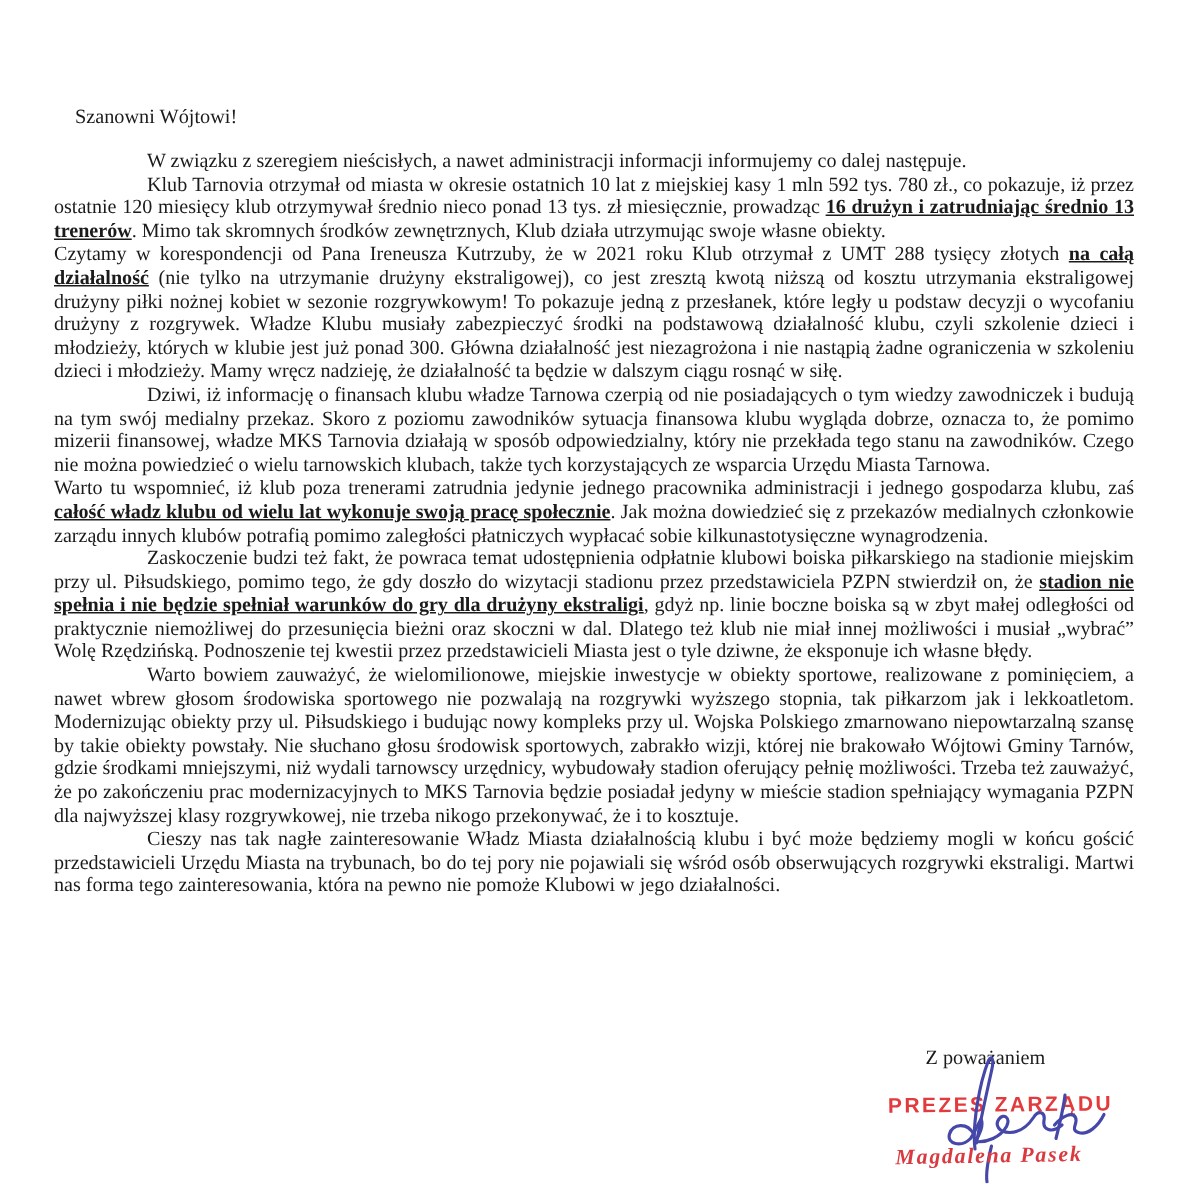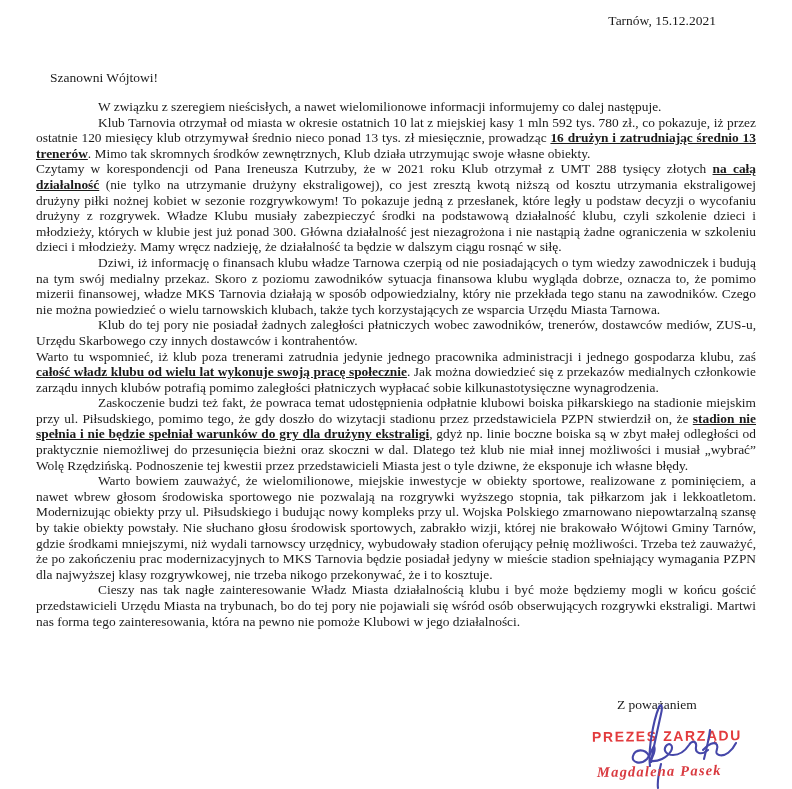--- a/index.html
+++ b/index.html
@@ -67,30 +67,28 @@
     top: 704px; left: 606px;
     width: 150px; height: 85px;
     pointer-events: none;
   }
 </style>
 </head>
 <body>
 
 <div class="page">
 
-  <div class="dateline">Tarnów, 15.12.2021</div>
 
   <div class="salutation">Szanowni Wójtowi!</div>
 
   <div class="letter-body">
-      <p class="para indent"><span class="">W związku z szeregiem nieścisłych, a nawet wielomilionowe informacji informujemy co dalej następuje.</span></p>
+      <p class="para indent"><span class="">W związku z szeregiem nieścisłych, a nawet administracji informacji informujemy co dalej następuje.</span></p>
       <p class="para indent"><span class="">Klub Tarnovia otrzymał od miasta w okresie ostatnich 10 lat z miejskiej kasy 1 mln 592 tys. 780 zł., co pokazuje, iż przez ostatnie 120 miesięcy klub otrzymywał średnio nieco ponad 13 tys. zł miesięcznie, prowadząc </span><span class="em">16 drużyn i zatrudniając średnio 13 trenerów</span><span class="">. Mimo tak skromnych środków zewnętrznych, Klub działa utrzymując swoje własne obiekty.</span></p>
       <p class="para"><span class="">Czytamy w korespondencji od Pana Ireneusza Kutrzuby, że w 2021 roku Klub otrzymał z UMT 288 tysięcy złotych </span><span class="em">na całą działalność</span><span class=""> (nie tylko na utrzymanie drużyny ekstraligowej), co jest zresztą kwotą niższą od kosztu utrzymania ekstraligowej drużyny piłki nożnej kobiet w sezonie rozgrywkowym! To pokazuje jedną z przesłanek, które legły u podstaw decyzji o wycofaniu drużyny z rozgrywek. Władze Klubu musiały zabezpieczyć środki na podstawową działalność klubu, czyli szkolenie dzieci i młodzieży, których w klubie jest już ponad 300. Główna działalność jest niezagrożona i nie nastąpią żadne ograniczenia w szkoleniu dzieci i młodzieży. Mamy wręcz nadzieję, że działalność ta będzie w dalszym ciągu rosnąć w siłę.</span></p>
       <p class="para indent"><span class="">Dziwi, iż informację o finansach klubu władze Tarnowa czerpią od nie posiadających o tym wiedzy zawodniczek i budują na tym swój medialny przekaz. Skoro z poziomu zawodników sytuacja finansowa klubu wygląda dobrze, oznacza to, że pomimo mizerii finansowej, władze MKS Tarnovia działają w sposób odpowiedzialny, który nie przekłada tego stanu na zawodników. Czego nie można powiedzieć o wielu tarnowskich klubach, także tych korzystających ze wsparcia Urzędu Miasta Tarnowa.</span></p>
-      <p class="para indent"><span class="">Klub do tej pory nie posiadał żadnych zaległości płatniczych wobec zawodników, trenerów, dostawców mediów, ZUS-u, Urzędu Skarbowego czy innych dostawców i kontrahentów.</span></p>
       <p class="para"><span class="">Warto tu wspomnieć, iż klub poza trenerami zatrudnia jedynie jednego pracownika administracji i jednego gospodarza klubu, zaś </span><span class="em">całość władz klubu od wielu lat wykonuje swoją pracę społecznie</span><span class="">. Jak można dowiedzieć się z przekazów medialnych członkowie zarządu innych klubów potrafią pomimo zaległości płatniczych wypłacać sobie kilkunastotysięczne wynagrodzenia.</span></p>
       <p class="para indent"><span class="">Zaskoczenie budzi też fakt, że powraca temat udostępnienia odpłatnie klubowi boiska piłkarskiego na stadionie miejskim przy ul. Piłsudskiego, pomimo tego, że gdy doszło do wizytacji stadionu przez przedstawiciela PZPN stwierdził on, że </span><span class="em">stadion nie spełnia i nie będzie spełniał warunków do gry dla drużyny ekstraligi</span><span class="">, gdyż np. linie boczne boiska są w zbyt małej odległości od praktycznie niemożliwej do przesunięcia bieżni oraz skoczni w dal. Dlatego też klub nie miał innej możliwości i musiał „wybrać” Wolę Rzędzińską. Podnoszenie tej kwestii przez przedstawicieli Miasta jest o tyle dziwne, że eksponuje ich własne błędy.</span></p>
       <p class="para indent"><span class="">Warto bowiem zauważyć, że wielomilionowe, miejskie inwestycje w obiekty sportowe, realizowane z pominięciem, a nawet wbrew głosom środowiska sportowego nie pozwalają na rozgrywki wyższego stopnia, tak piłkarzom jak i lekkoatletom. Modernizując obiekty przy ul. Piłsudskiego i budując nowy kompleks przy ul. Wojska Polskiego zmarnowano niepowtarzalną szansę by takie obiekty powstały. Nie słuchano głosu środowisk sportowych, zabrakło wizji, której nie brakowało Wójtowi Gminy Tarnów, gdzie środkami mniejszymi, niż wydali tarnowscy urzędnicy, wybudowały stadion oferujący pełnię możliwości. Trzeba też zauważyć, że po zakończeniu prac modernizacyjnych to MKS Tarnovia będzie posiadał jedyny w mieście stadion spełniający wymagania PZPN dla najwyższej klasy rozgrywkowej, nie trzeba nikogo przekonywać, że i to kosztuje.</span></p>
       <p class="para indent"><span class="">Cieszy nas tak nagłe zainteresowanie Władz Miasta działalnością klubu i być może będziemy mogli w końcu gościć przedstawicieli Urzędu Miasta na trybunach, bo do tej pory nie pojawiali się wśród osób obserwujących rozgrywki ekstraligi. Martwi nas forma tego zainteresowania, która na pewno nie pomoże Klubowi w jego działalności.</span></p>
     </div>
 
   <div class="closing">Z poważaniem</div>
 
   <div class="stamp-title">PREZES ZARZĄDU</div>
 

